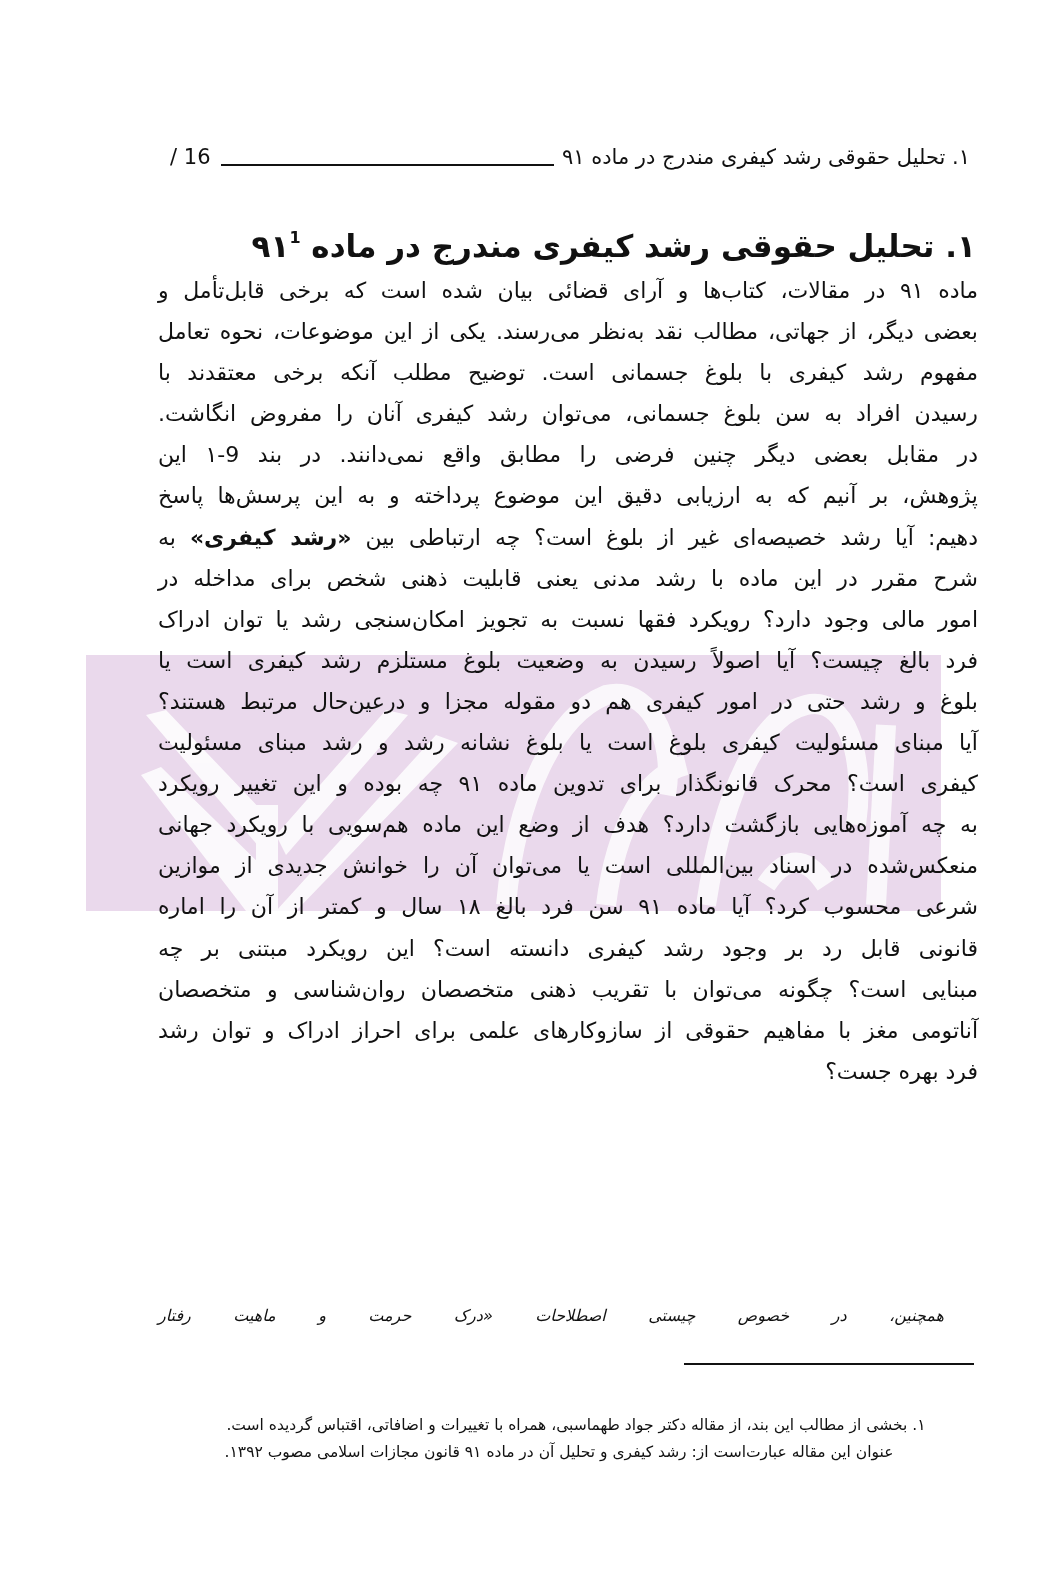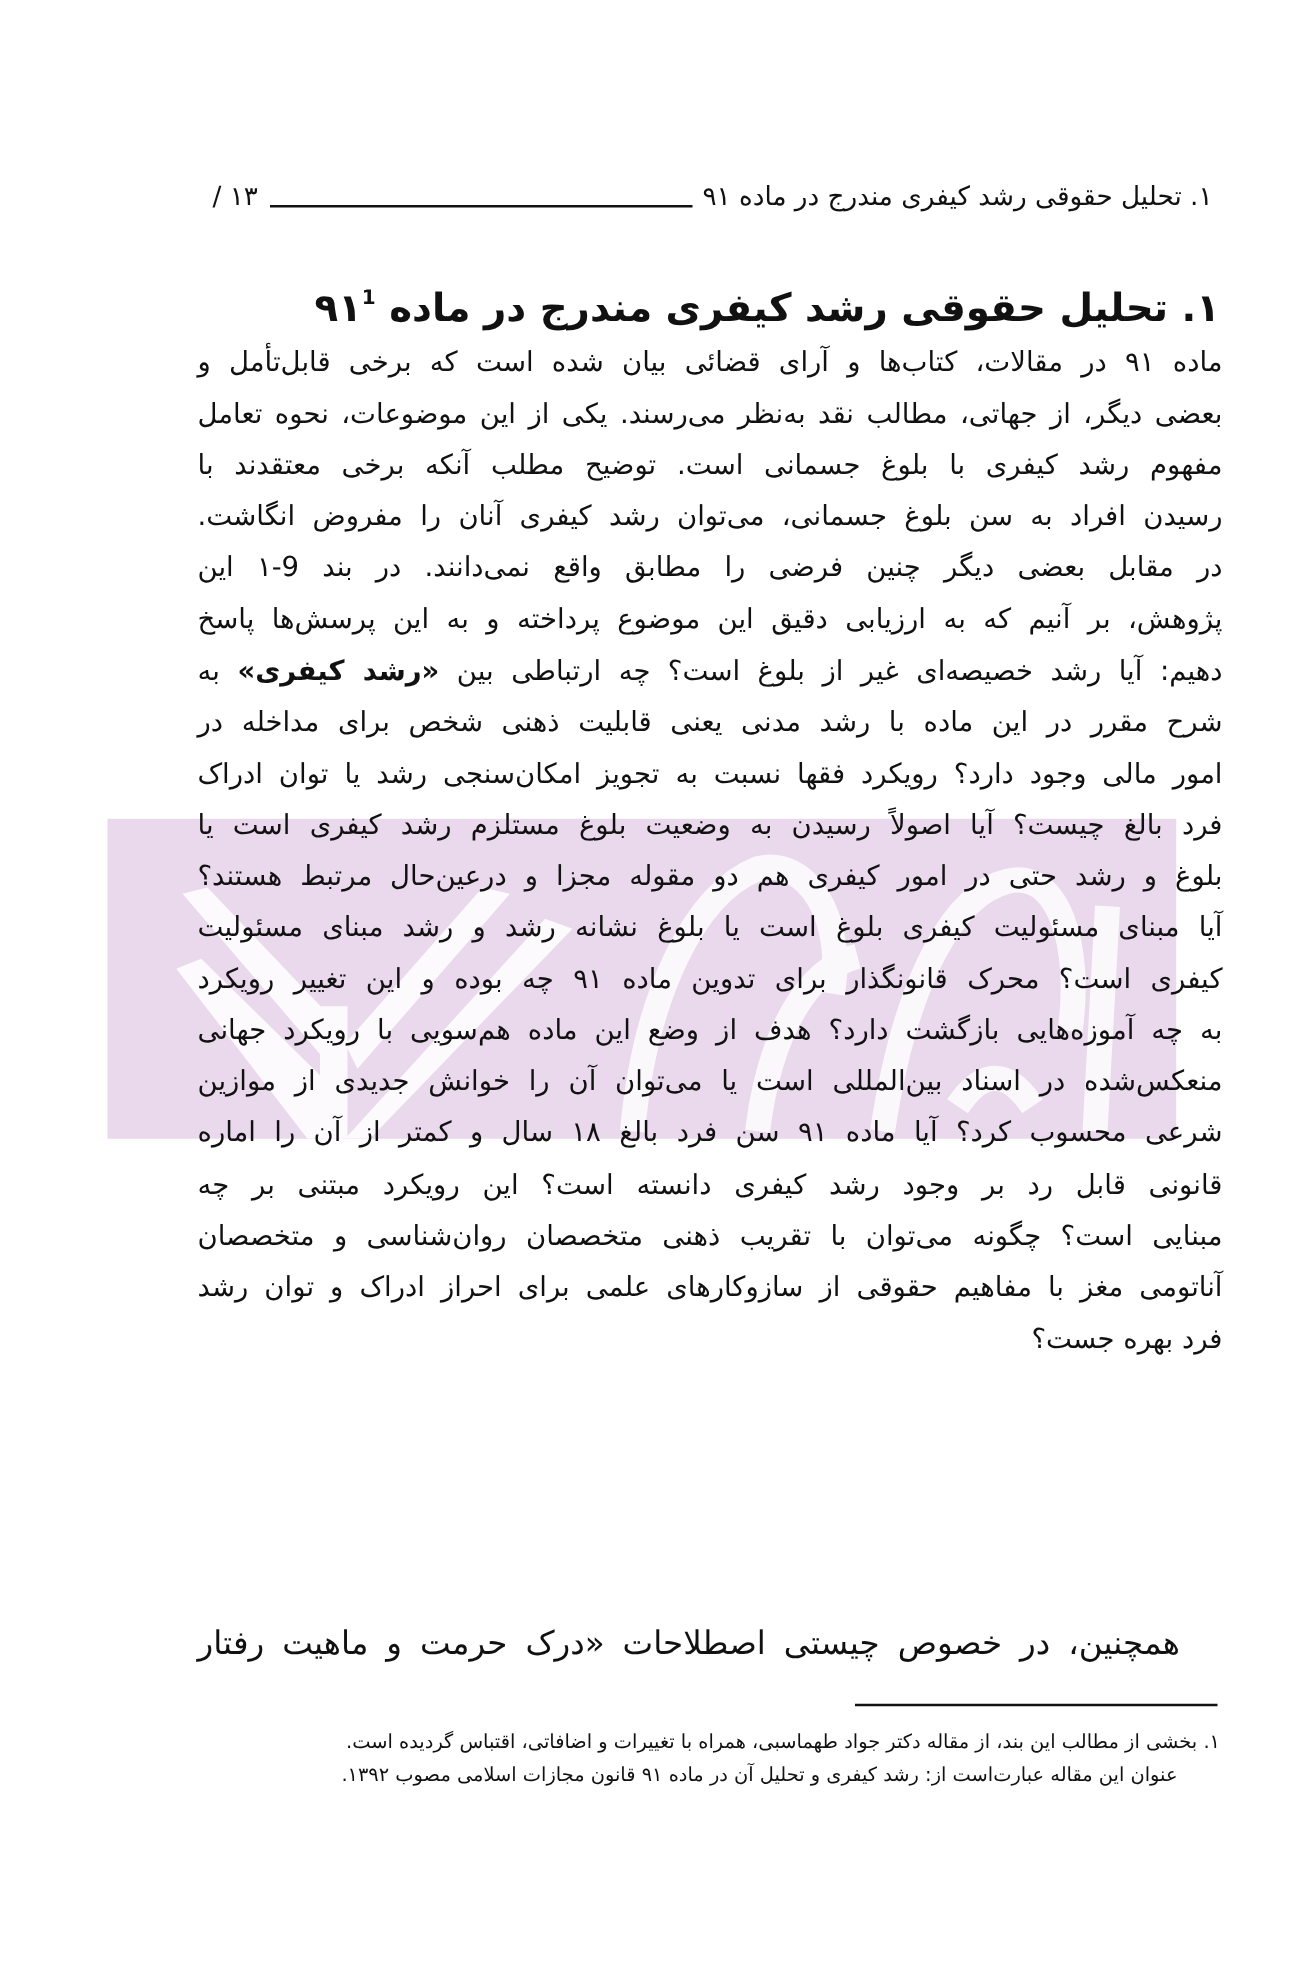--- a/index.html
+++ b/index.html
@@ -40,44 +40,44 @@
     font-size: 22px; line-height: 41.1px; z-index: 1;
   }
   .body-text .line { display: block; height: 41.1px; white-space: nowrap; overflow: visible;
     text-align: justify; text-align-last: justify; }
   .body-text .line.first { padding-right: 34px; }
   .body-text .line.last { text-align-last: right; }
   .body-text b { font-weight: bold; }
 
   .para2 {
     position: absolute; top: 1295px; right: 60px; width: 820px;
-    direction: rtl; font-size: 26px; line-height: 41px; z-index: 1;
+    direction: rtl; font-size: 16px; line-height: 41px; z-index: 1; font-style: italic;
   }
   .para2 .line { display: block; white-space: nowrap; padding-right: 34px; text-align: justify; text-align-last: justify; }
 
   .footnote-rule {
     position: absolute; top: 1363px; right: 64px; width: 290px; height: 0;
     border-top: 2px solid #111;
   }
   .footnotes {
-    position: absolute; top: 1380px; right: 62px; width: 800px;
-    direction: rtl; font-size: 15.5px; line-height: 27px; z-index: 1;
+    position: absolute; top: 1412px; right: 62px; width: 800px;
+    direction: rtl; font-size: 15.5px; line-height: 27px; z-index: 1; text-align: center;
   }
   .footnotes .fn-line { display: block; white-space: nowrap; }
   .footnotes .fn-cont { padding-right: 34px; }
 </style>
 </head>
 <body>
 
 <div class="page">
 
   <div class="running-header">
     <span class="rh-text">۱. تحلیل حقوقی رشد کیفری مندرج در ماده ۹۱</span>
     <span class="rh-rule"></span>
-    <span class="rh-page">۱۳ /</span>
+    <span class="rh-page">16 /</span>
   </div>
 
   <div class="watermark">
     <svg width="855" height="256" viewBox="0 0 855 256">
       <g fill="#ffffff" opacity="0.85">
         <polygon points="60,60 80,55 180,160 180,200"></polygon>
         <polygon points="55,120 75,112 180,215 180,256 160,256"></polygon>
         <rect x="170" y="150" width="22" height="106"></rect>
         <polygon points="300,55 322,60 200,200 190,180"></polygon>
         <polygon points="350,80 372,88 210,256 190,256"></polygon>

